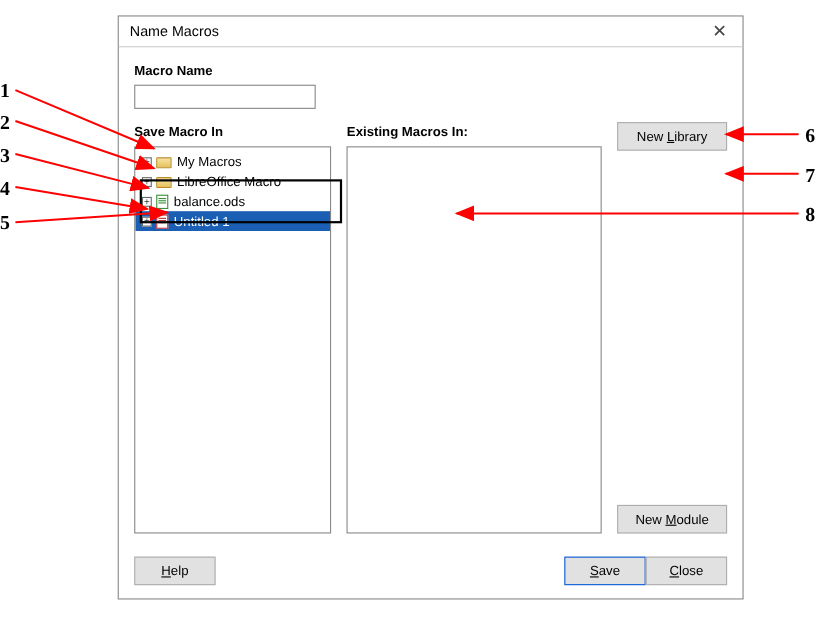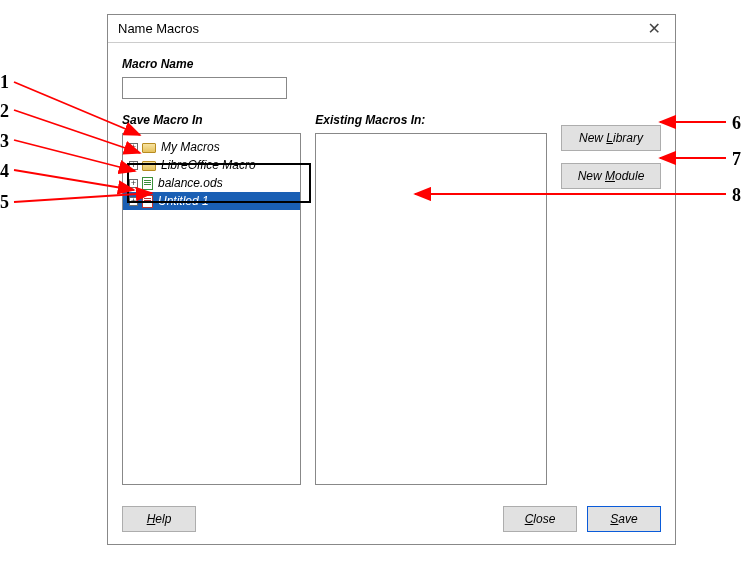--- a/index.html
+++ b/index.html
@@ -35,38 +35,37 @@
   .titlebar .close {
     font-size: 16px;
     color: #444;
     cursor: pointer;
     padding: 0 4px;
   }
   .body {
     padding: 10px 14px 10px 14px;
     position: relative;
     height: calc(100% - 28px);
-    font-style: italic;
   }
   .label { font-weight: bold; margin: 4px 0 6px 0; }
   .macro-name {
     width: 165px;
     height: 22px;
     border: 1px solid #888;
     padding: 2px 4px;
     font: inherit;
   }
   .row-cols {
     display: flex;
     gap: 14px;
     margin-top: 10px;
   }
   .col-tree { width: 185px; }
   .col-list { width: 239px; }
-  .col-btns { width: 100px; display: flex; flex-direction: column; gap: 12px; margin-top: 16px; }
+  .col-btns { width: 100px; display: flex; flex-direction: column; gap: 12px; margin-top: 2px; justify-content: space-between; }
   .listbox {
     border: 1px solid #888;
     background: #fff;
     height: 352px;
     overflow: hidden;
   }
   .tree { padding: 4px 0 0 0; position: relative; }
   .tree-item {
     display: flex;
     align-items: center;
@@ -204,25 +203,25 @@
             <span>New </span><span class="ul">M</span><span>odule</span>
           </button>
         </div>
       </div>
 
       <div class="bottom-row">
         <button class="btn" style="width:74px">
           <span class="ul">H</span><span>elp</span>
         </button>
         <div class="spacer"></div>
+        <button class="btn btn-save" style="width:74px; margin-left:10px">
+          <span class="ul">S</span><span>ave</span>
+        </button>
         <button class="btn" style="width:74px">
           <span class="ul">C</span><span>lose</span>
-        </button>
-        <button class="btn btn-save" style="width:74px; margin-left:10px">
-          <span class="ul">S</span><span>ave</span>
         </button>
       </div>
     </div>
   </div>
 
   <div class="selection-outline" style="left:127px; top:163px; width:184px; height:40px;"></div>
 
   <div class="num" style="left:0px;  top:72px;">1</div>
   <div class="num" style="left:0px;  top:101px;">2</div>
   <div class="num" style="left:0px;  top:131px;">3</div>

